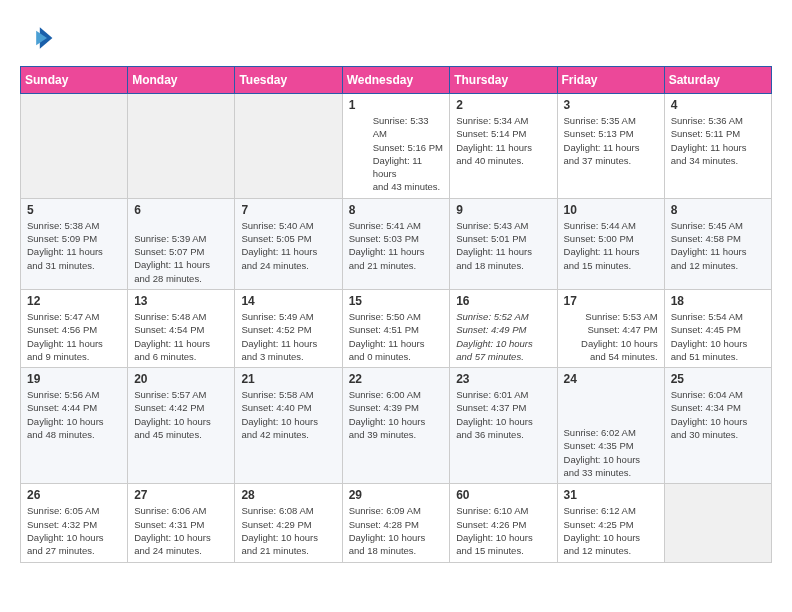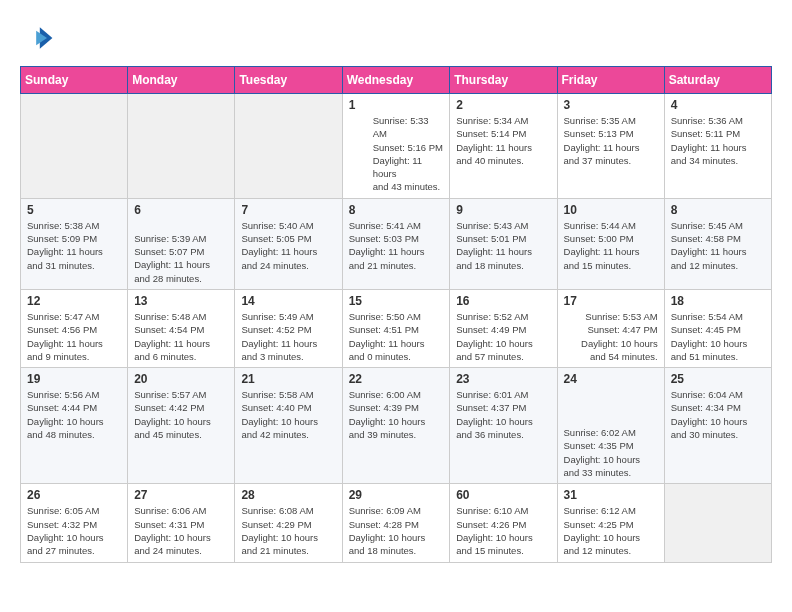--- a/index.html
+++ b/index.html
@@ -227,21 +227,21 @@
         </td>
         <td>
           <div class="day-num">15</div>
           <div class="day-info" style="white-space: pre-line;">Sunrise: 5:50 AM
 Sunset: 4:51 PM
 Daylight: 11 hours
 and 0 minutes.</div>
         </td>
         <td>
           <div class="day-num">16</div>
-          <div class="day-info" style="white-space: pre-line;">Sunrise: 5:52 AM
+          <div class="day-info" style="white-space: pre-line; font-style: italic;">Sunrise: 5:52 AM
 Sunset: 4:49 PM
 Daylight: 10 hours
 and 57 minutes.</div>
         </td>
         <td>
           <div class="day-num">17</div>
           <div class="day-info" style="white-space: pre-line; text-align: right;">Sunrise: 5:53 AM
 Sunset: 4:47 PM
 Daylight: 10 hours
 and 54 minutes.</div>

